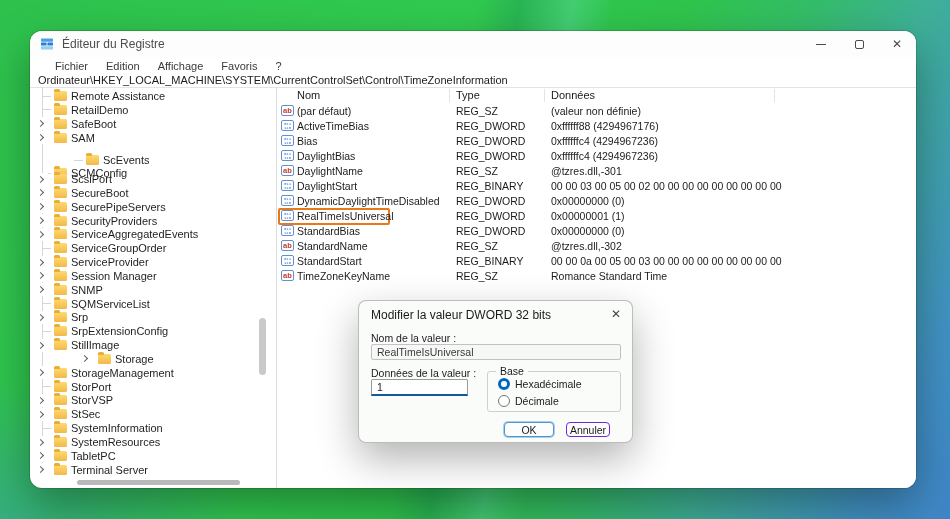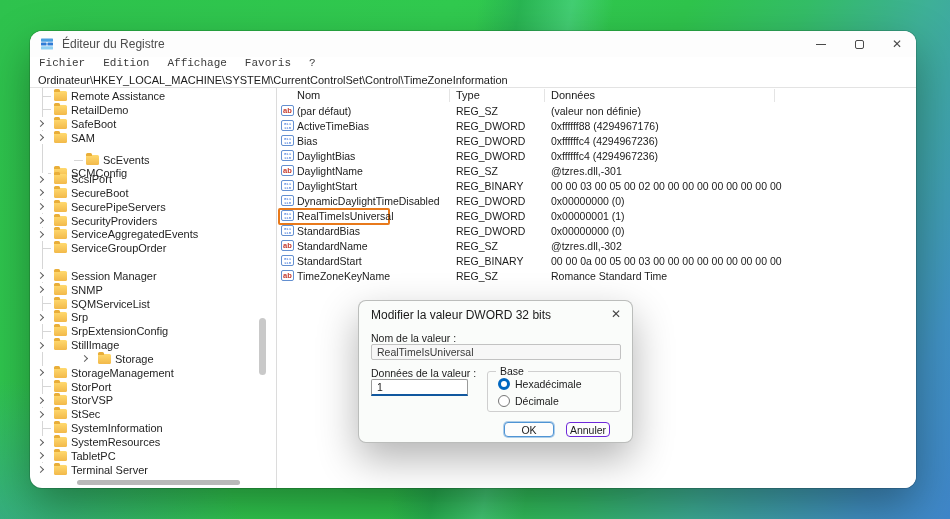--- a/index.html
+++ b/index.html
@@ -22,21 +22,21 @@
 
   .titlebar { height:26px; display:flex; align-items:center; padding-left:10px; background:#fdfdfd; }
   .app-icon { width:14px; height:14px; flex:0 0 auto; }
   .title-text { margin-left:8px; font-size:12px; color:#4d4d4d; }
   .win-controls { margin-left:auto; display:flex; height:100%; }
   .win-btn { width:38px; height:100%; display:flex; align-items:center; justify-content:center; }
   .glyph-min { width:10px; border-top:1px solid #4a4a4a; }
   .glyph-max { width:9px; height:9px; border:1px solid #4a4a4a; border-radius:2px; }
   .glyph-close { font-size:12px; color:#4a4a4a; line-height:1; }
 
-  .menubar { height:15px; display:flex; align-items:flex-start; padding-left:0; font-size:11px; color:#3a3a3a;font-family:Liberation Mono, monospace; }
+  .menubar { height:15px; display:flex; align-items:flex-end; padding-left:16px; font-size:11px; color:#3a3a3a; }
   .menu-item { padding:0 9px; }
 
   .addressbar { height:16px; display:flex; align-items:center; padding-left:8px;
     font-size:11px; color:#1b1b1b; border-bottom:1px solid #e3e3e3; }
 
   .content { position:relative; height:400px; }
 
   
   .tree { position:absolute; left:0; top:0; bottom:0; width:247px; border-right:1px solid #dcdcdc; overflow:hidden; }
   .tree-vline { position:absolute; left:12px; top:0; height:388px; border-left:1px solid #d6d6d6; }
@@ -202,20 +202,27 @@
               <span class="chev"></span>
             </span>
             <span class="folder"></span>
             <span class="tree-label">ServiceAggregatedEvents</span>
           </div>
           <div class="tree-row" style="top: 153.24px;">
             <span class="tree-dash"></span>
             <span class="folder"></span>
             <span class="tree-label">ServiceGroupOrder</span>
           </div>
+          <div class="tree-row" style="top: 167.08px;">
+            <span class="chevbox">
+              <span class="chev"></span>
+            </span>
+            <span class="folder"></span>
+            <span class="tree-label">ServiceProvider</span>
+          </div>
           <div class="tree-row" style="top: 180.92px;">
             <span class="chevbox">
               <span class="chev"></span>
             </span>
             <span class="folder"></span>
             <span class="tree-label">Session Manager</span>
           </div>
           <div class="tree-row" style="top: 194.76px;">
             <span class="chevbox">
               <span class="chev"></span>

